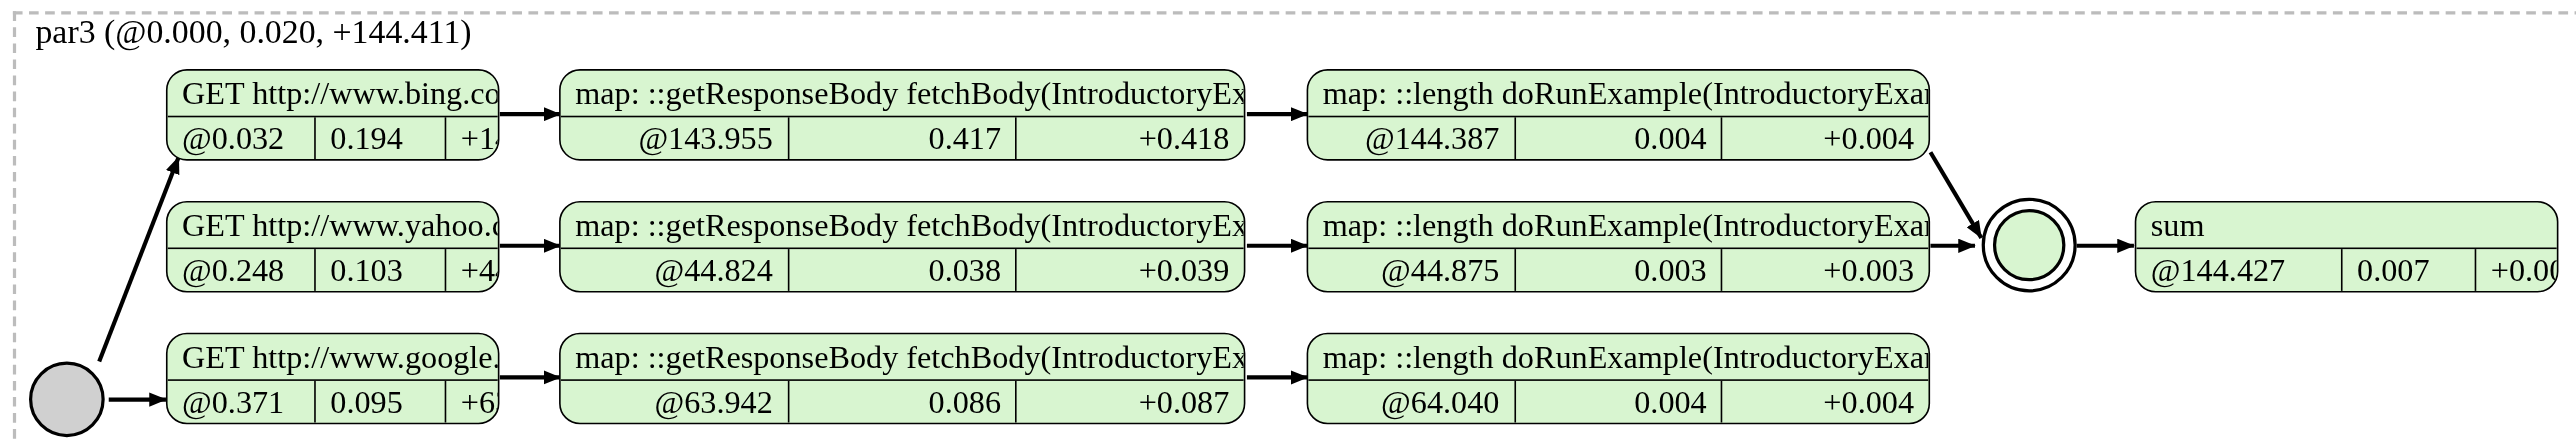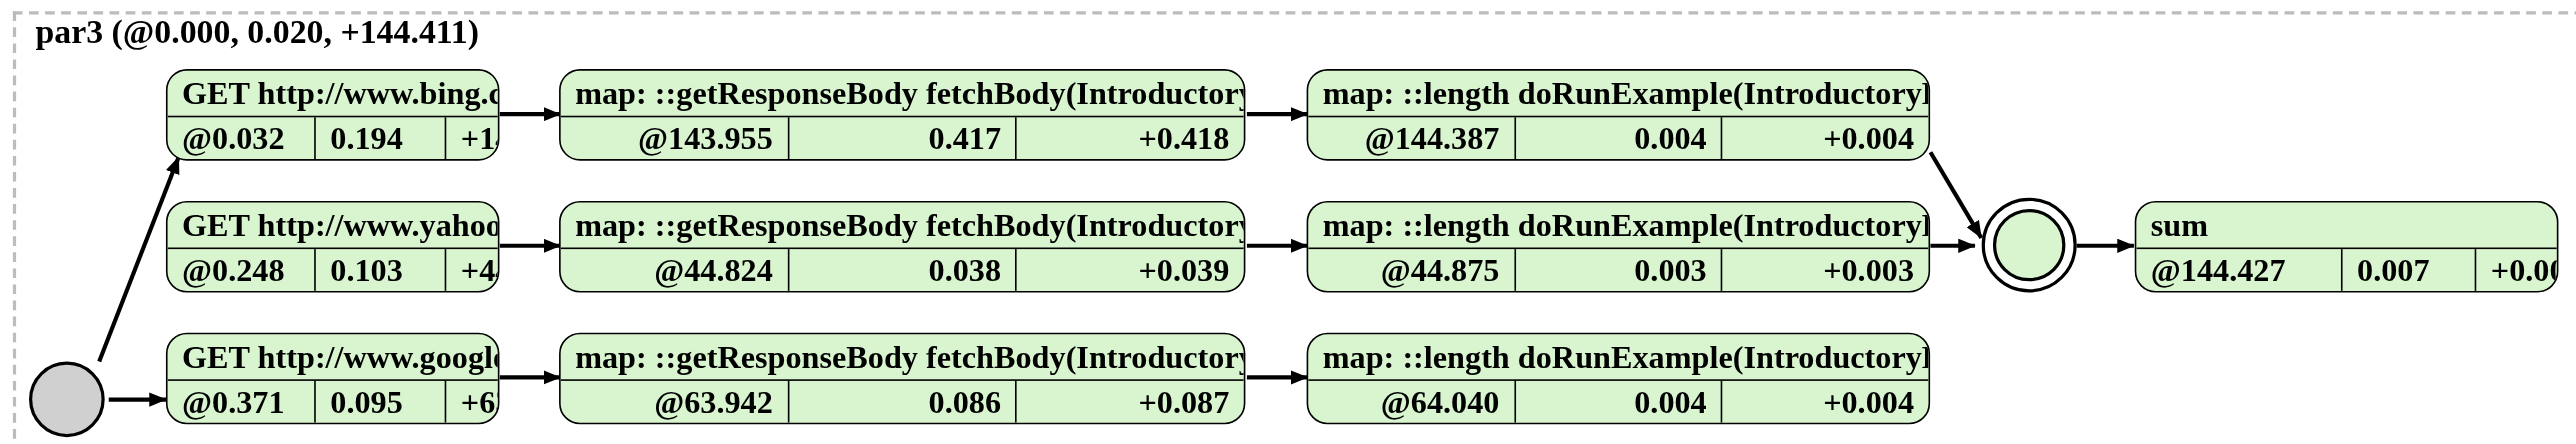--- a/index.html
+++ b/index.html
@@ -12,21 +12,20 @@
     width: 2576px;
     height: 444px;
     overflow: hidden;
   }
 
   #canvas {
     position: relative;
     width: 2576px;
     height: 444px;
     background: #ffffff;
-    font-weight: bold;
   }
 
   
   .cluster {
     position: absolute;
     left: 8px;
     top: 7px;
     width: 2276px;
     height: 426px;
     border: 2px dashed #bcbcbc;

